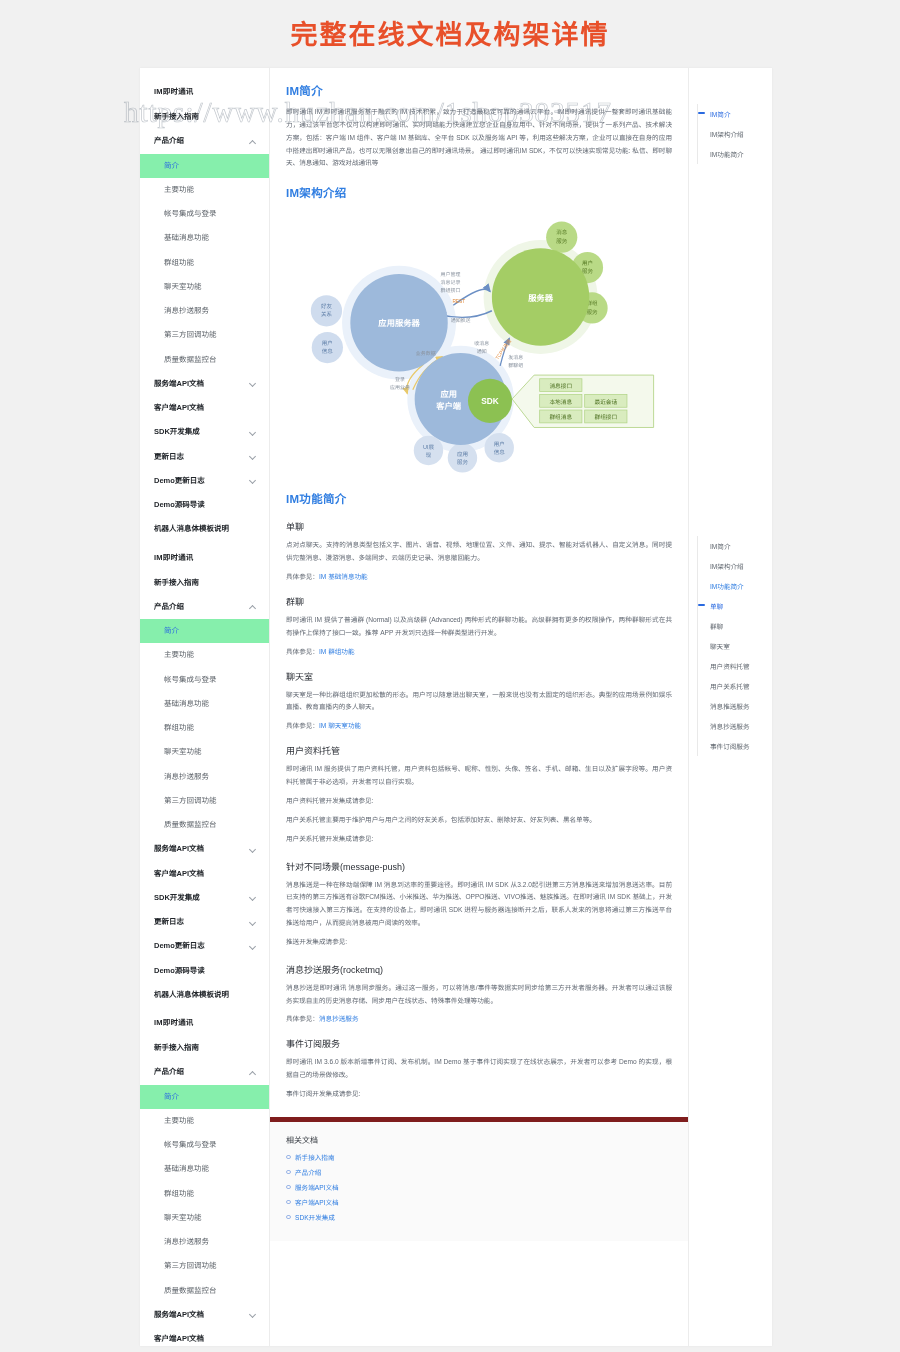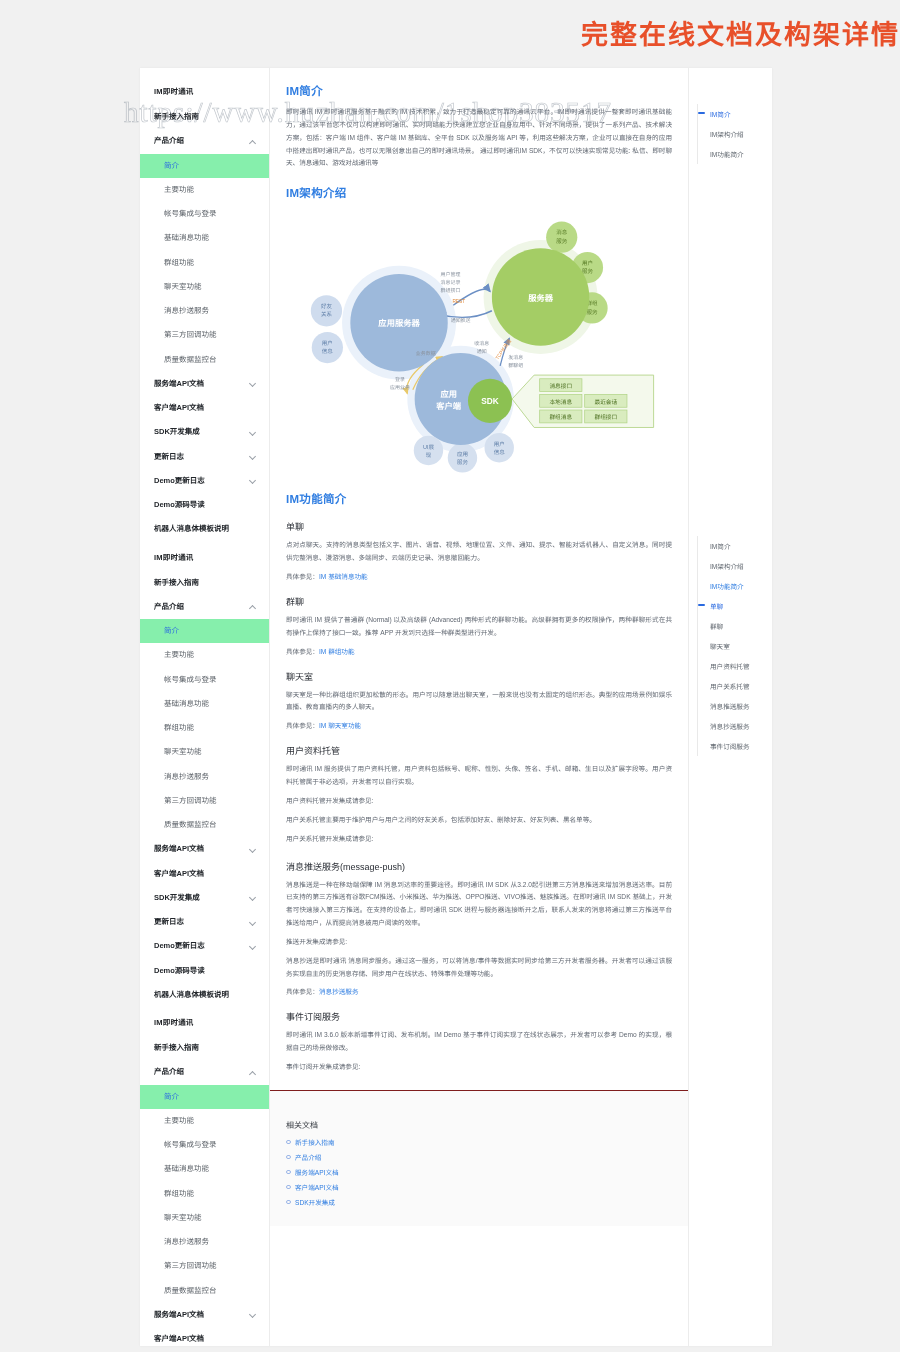--- a/index.html
+++ b/index.html
@@ -5,21 +5,21 @@
 <style>
   html,body{margin:0;padding:0;}
   body{
     width:900px;height:1352px;
     background:#f1f1f1;
     font-family:"Liberation Sans","DejaVu Sans",sans-serif;
     -webkit-font-smoothing:antialiased;
     position:relative;overflow:hidden;
   }
   .page-title{
-    text-align:right;
+    text-align:center;
     color:#e8502a;
     font-size:27px;
     font-weight:700;
     letter-spacing:2px;
     padding:13px 0 0 0;
     margin:0;
   }
   .doc-shell{
     position:absolute;
     left:140px;top:68px;
@@ -134,23 +134,23 @@
     content:"";position:absolute;left:0;top:8px;
     width:7px;height:2px;background:#2a6ae0;border-radius:1px;
   }
   .toc-rule{
     border-left:1px solid #e9e9e9;
     margin-left:8px;padding-left:0;
   }
   
   .related{
     margin:16px -16px 0 -16px;
-    border-top:1px solid #7f1d1d;
+    border-top:5px solid #7f1d1d;
     background:#fafafa;
-    padding:28px 16px 14px 16px;
+    padding:12px 16px 14px 16px;
     display:flex;
     min-height:96px;
     box-sizing:border-box;
   }
   .related-col{flex:1 1 50%;}
   .related-col h4{
     font-size:8px;color:#32373e;font-weight:400;margin:0 0 7px 0;
   }
   .related-col ul{list-style:none;margin:0;padding:0;}
   .related-col li{
@@ -467,23 +467,24 @@
         <p class="body">即时通讯 IM 提供了普通群 (Normal) 以及高级群 (Advanced) 两种形式的群聊功能。高级群拥有更多的权限操作，两种群聊形式在共有操作上保持了接口一致。推荐 APP 开发到只选择一种群类型进行开发。</p>
         <p class="ref"><span>具体参见：</span><a class="lnk" href="#">IM 群组功能</a></p>
         <h3 class="sub">聊天室</h3>
         <p class="body">聊天室是一种比群组组织更加松散的形态。用户可以随意进出聊天室，一般来说也没有太固定的组织形态。典型的应用场景例如娱乐直播、教育直播内的多人聊天。</p>
         <p class="ref"><span>具体参见：</span><a class="lnk" href="#">IM 聊天室功能</a></p>
         <h3 class="sub">用户资料托管</h3>
         <p class="body">即时通讯 IM 服务提供了用户资料托管，用户资料包括帐号、昵称、性别、头像、签名、手机、邮箱、生日以及扩展字段等。用户资料托管属于非必选项，开发者可以自行实现。</p>
         <p class="body">用户资料托管开发集成请参见:</p>
         <p class="body">用户关系托管主要用于维护用户与用户之间的好友关系，包括添加好友、删除好友、好友列表、黑名单等。</p>
         <p class="body">用户关系托管开发集成请参见:</p>
-        <h3 class="sub">消息推送服务(message-push)</h3>
+        <h3 class="sub">针对不同场景(message-push)</h3>
         <p class="body">消息推送是一种在移动端保障 IM 消息到达率的重要途径。即时通讯 IM SDK 从3.2.0起引进第三方消息推送来增加消息送达率。目前已支持的第三方推送有谷歌FCM推送、小米推送、华为推送、OPPO推送、VIVO推送、魅族推送。在即时通讯 IM SDK 基础上，开发者可快速接入第三方推送。在支持的设备上，即时通讯 SDK 进程与服务器连接断开之后，联系人发来的消息将通过第三方推送平台推送给用户，从而提高消息被用户阅读的效率。</p>
         <p class="body">推送开发集成请参见:</p>
+        <h3 class="sub">消息抄送服务(rocketmq)</h3>
         <p class="body">消息抄送是即时通讯 消息同步服务。通过这一服务，可以将消息/事件等数据实时同步给第三方开发者服务器。开发者可以通过该服务实现自主的历史消息存储、同步用户在线状态、特殊事件处理等功能。</p>
         <p class="ref"><span>具体参见：</span><a class="lnk" href="#">消息抄送服务</a></p>
         <h3 class="sub">事件订阅服务</h3>
         <p class="body">即时通讯 IM 3.6.0 版本新增事件订阅、发布机制。IM Demo 基于事件订阅实现了在线状态展示，开发者可以参考 Demo 的实现，根据自己的场景做修改。</p>
         <p class="body">事件订阅开发集成请参见:</p>
       </div>
 
     <div class="related">
       <div class="related-col">
         <h4>相关文档</h4>

